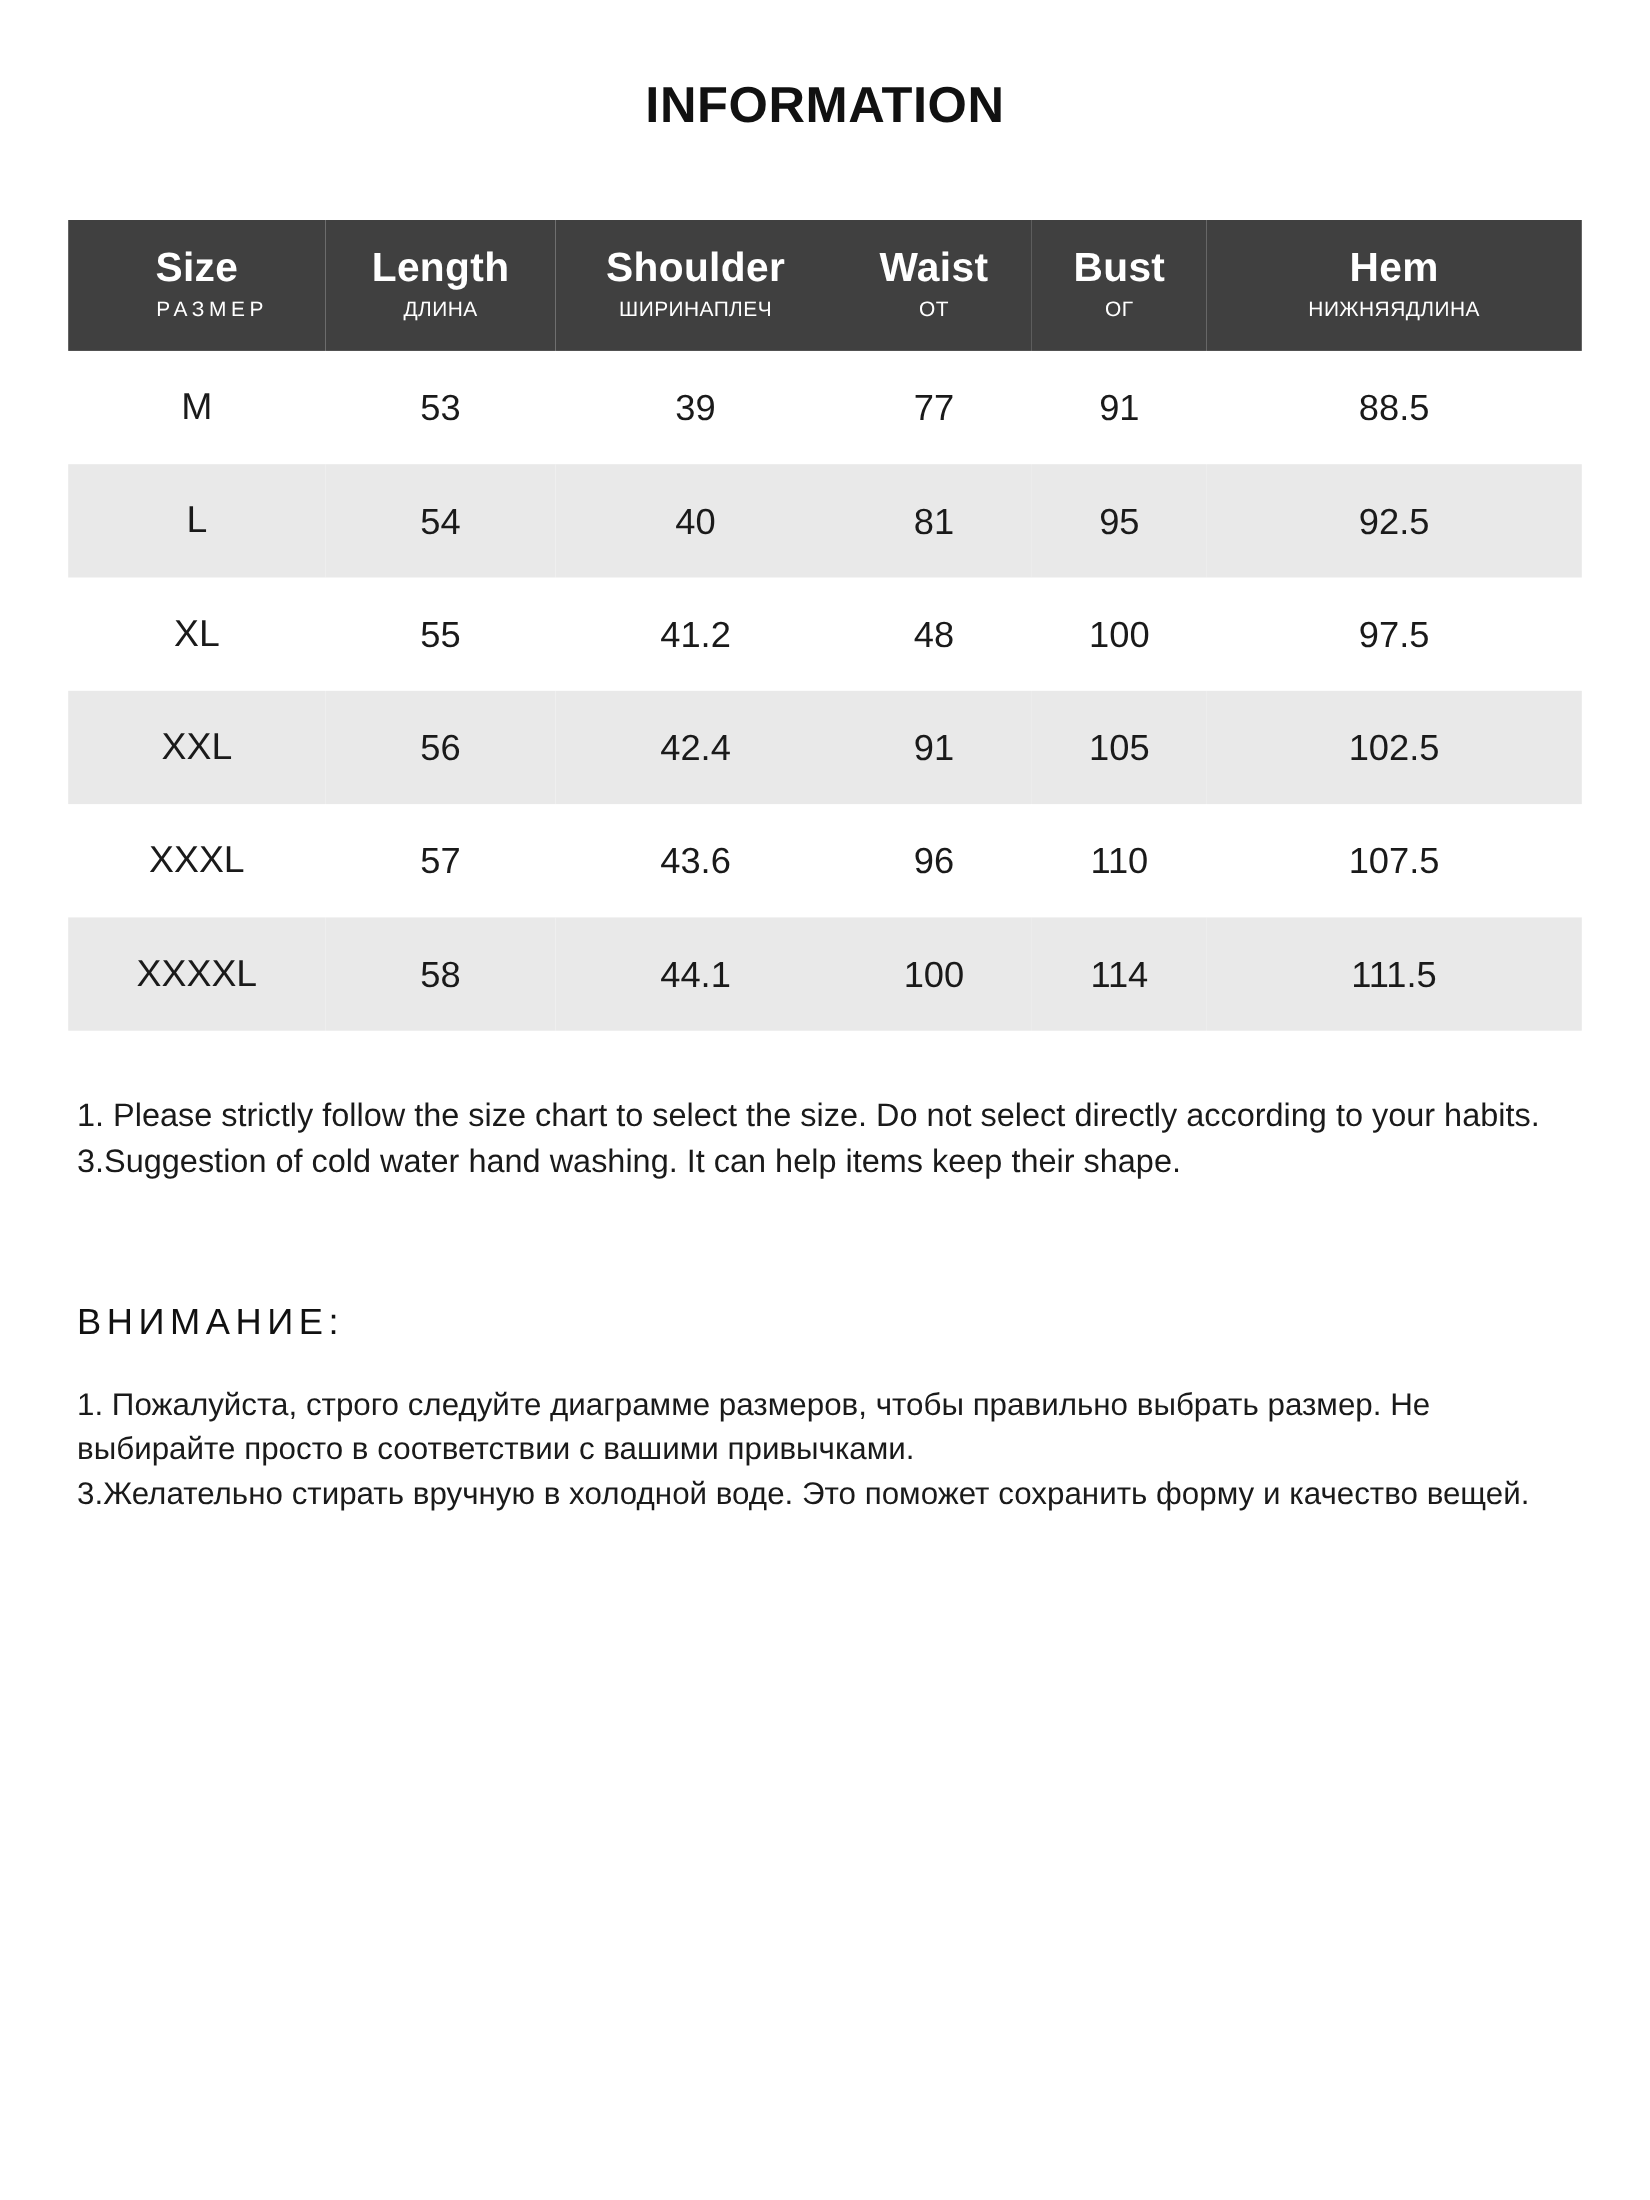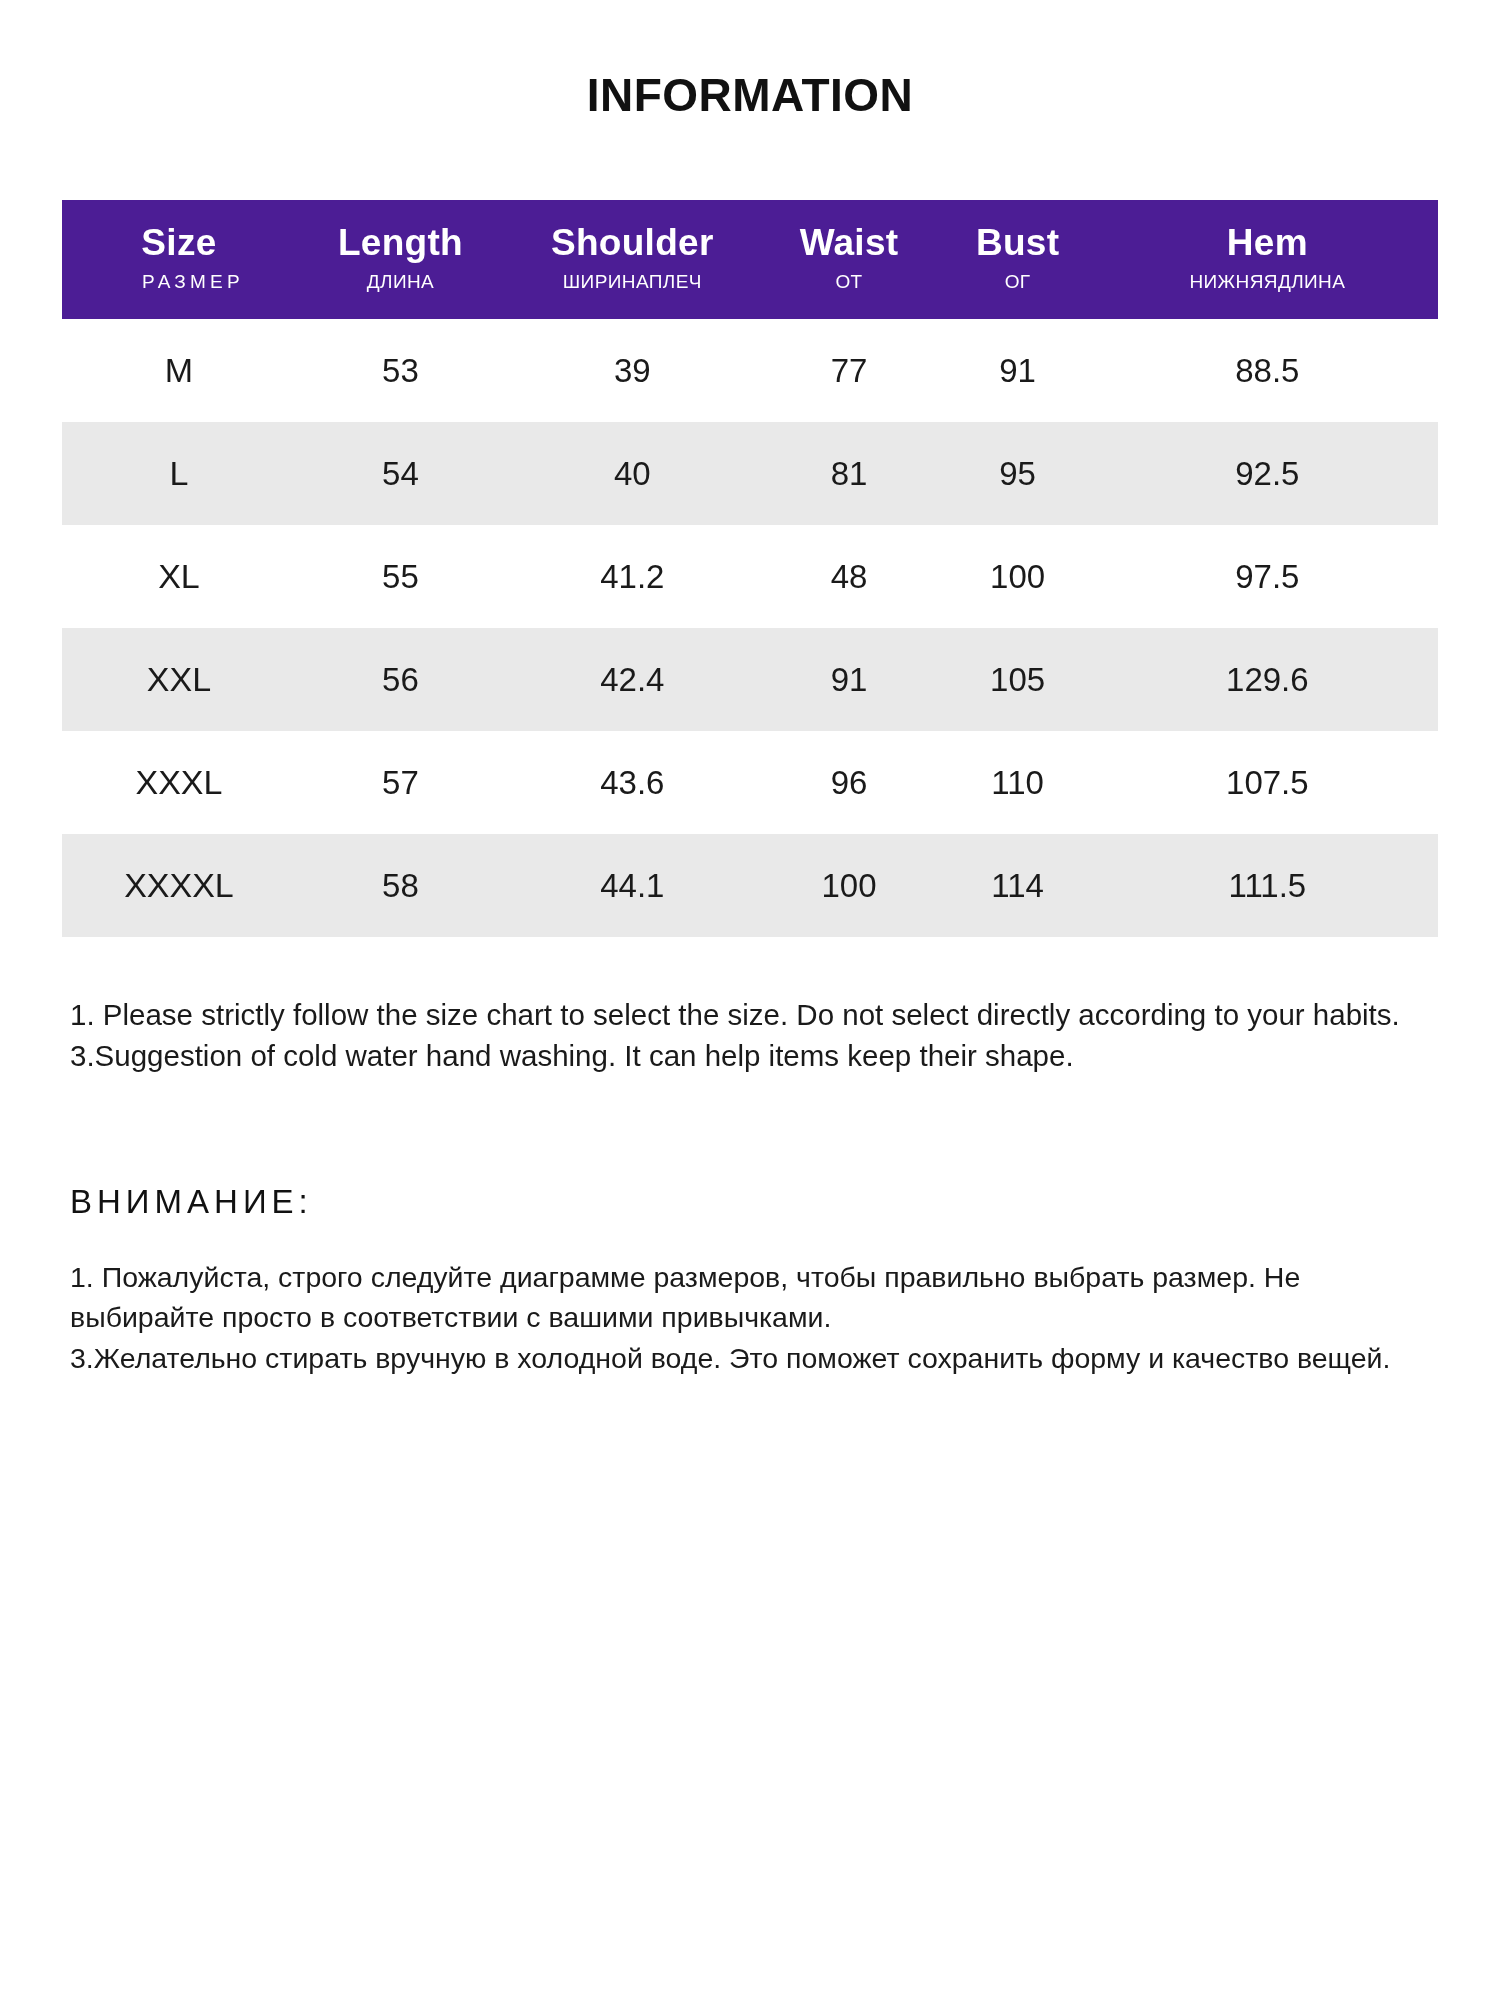--- a/index.html
+++ b/index.html
@@ -31,21 +31,21 @@
   
   .table-wrap {
     margin: 78px 62px 0 62px;
   }
   table.size-chart {
     width: 1376px;
     border-collapse: collapse;
     table-layout: fixed;
   }
   table.size-chart thead th {
-    background: #4c1d95;
+    background: #404040;
     color: #ffffff;
     padding: 22px 0 26px 0;
     vertical-align: middle;
     font-weight: normal;
   }
   .hdr-en {
     display: block;
     font-size: 37px;
     font-weight: bold;
     line-height: 1.12;
@@ -172,21 +172,21 @@
           <td>48</td>
           <td>100</td>
           <td>97.5</td>
         </tr>
         <tr class="alt">
           <td class="size-cell">XXL</td>
           <td>56</td>
           <td>42.4</td>
           <td>91</td>
           <td>105</td>
-          <td>129.6</td>
+          <td>102.5</td>
         </tr>
         <tr>
           <td class="size-cell">XXXL</td>
           <td>57</td>
           <td>43.6</td>
           <td>96</td>
           <td>110</td>
           <td>107.5</td>
         </tr>
         <tr class="alt">

